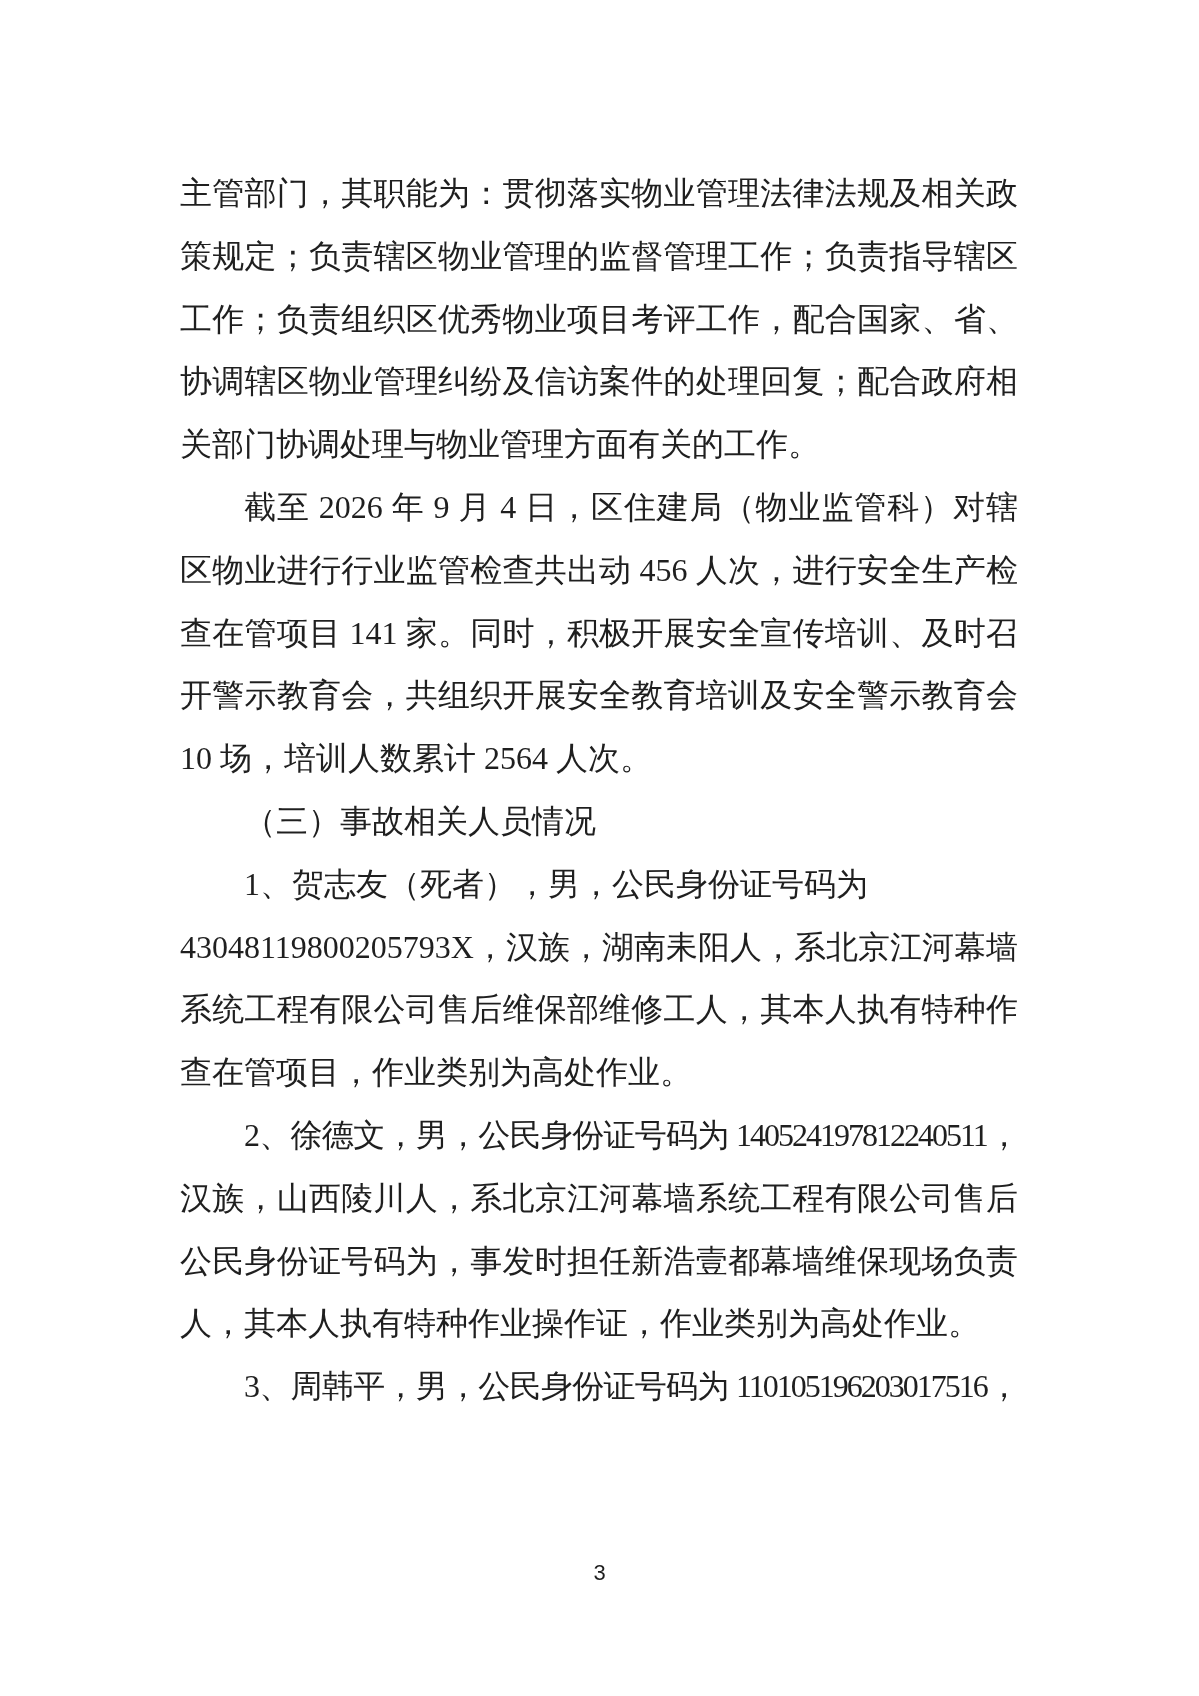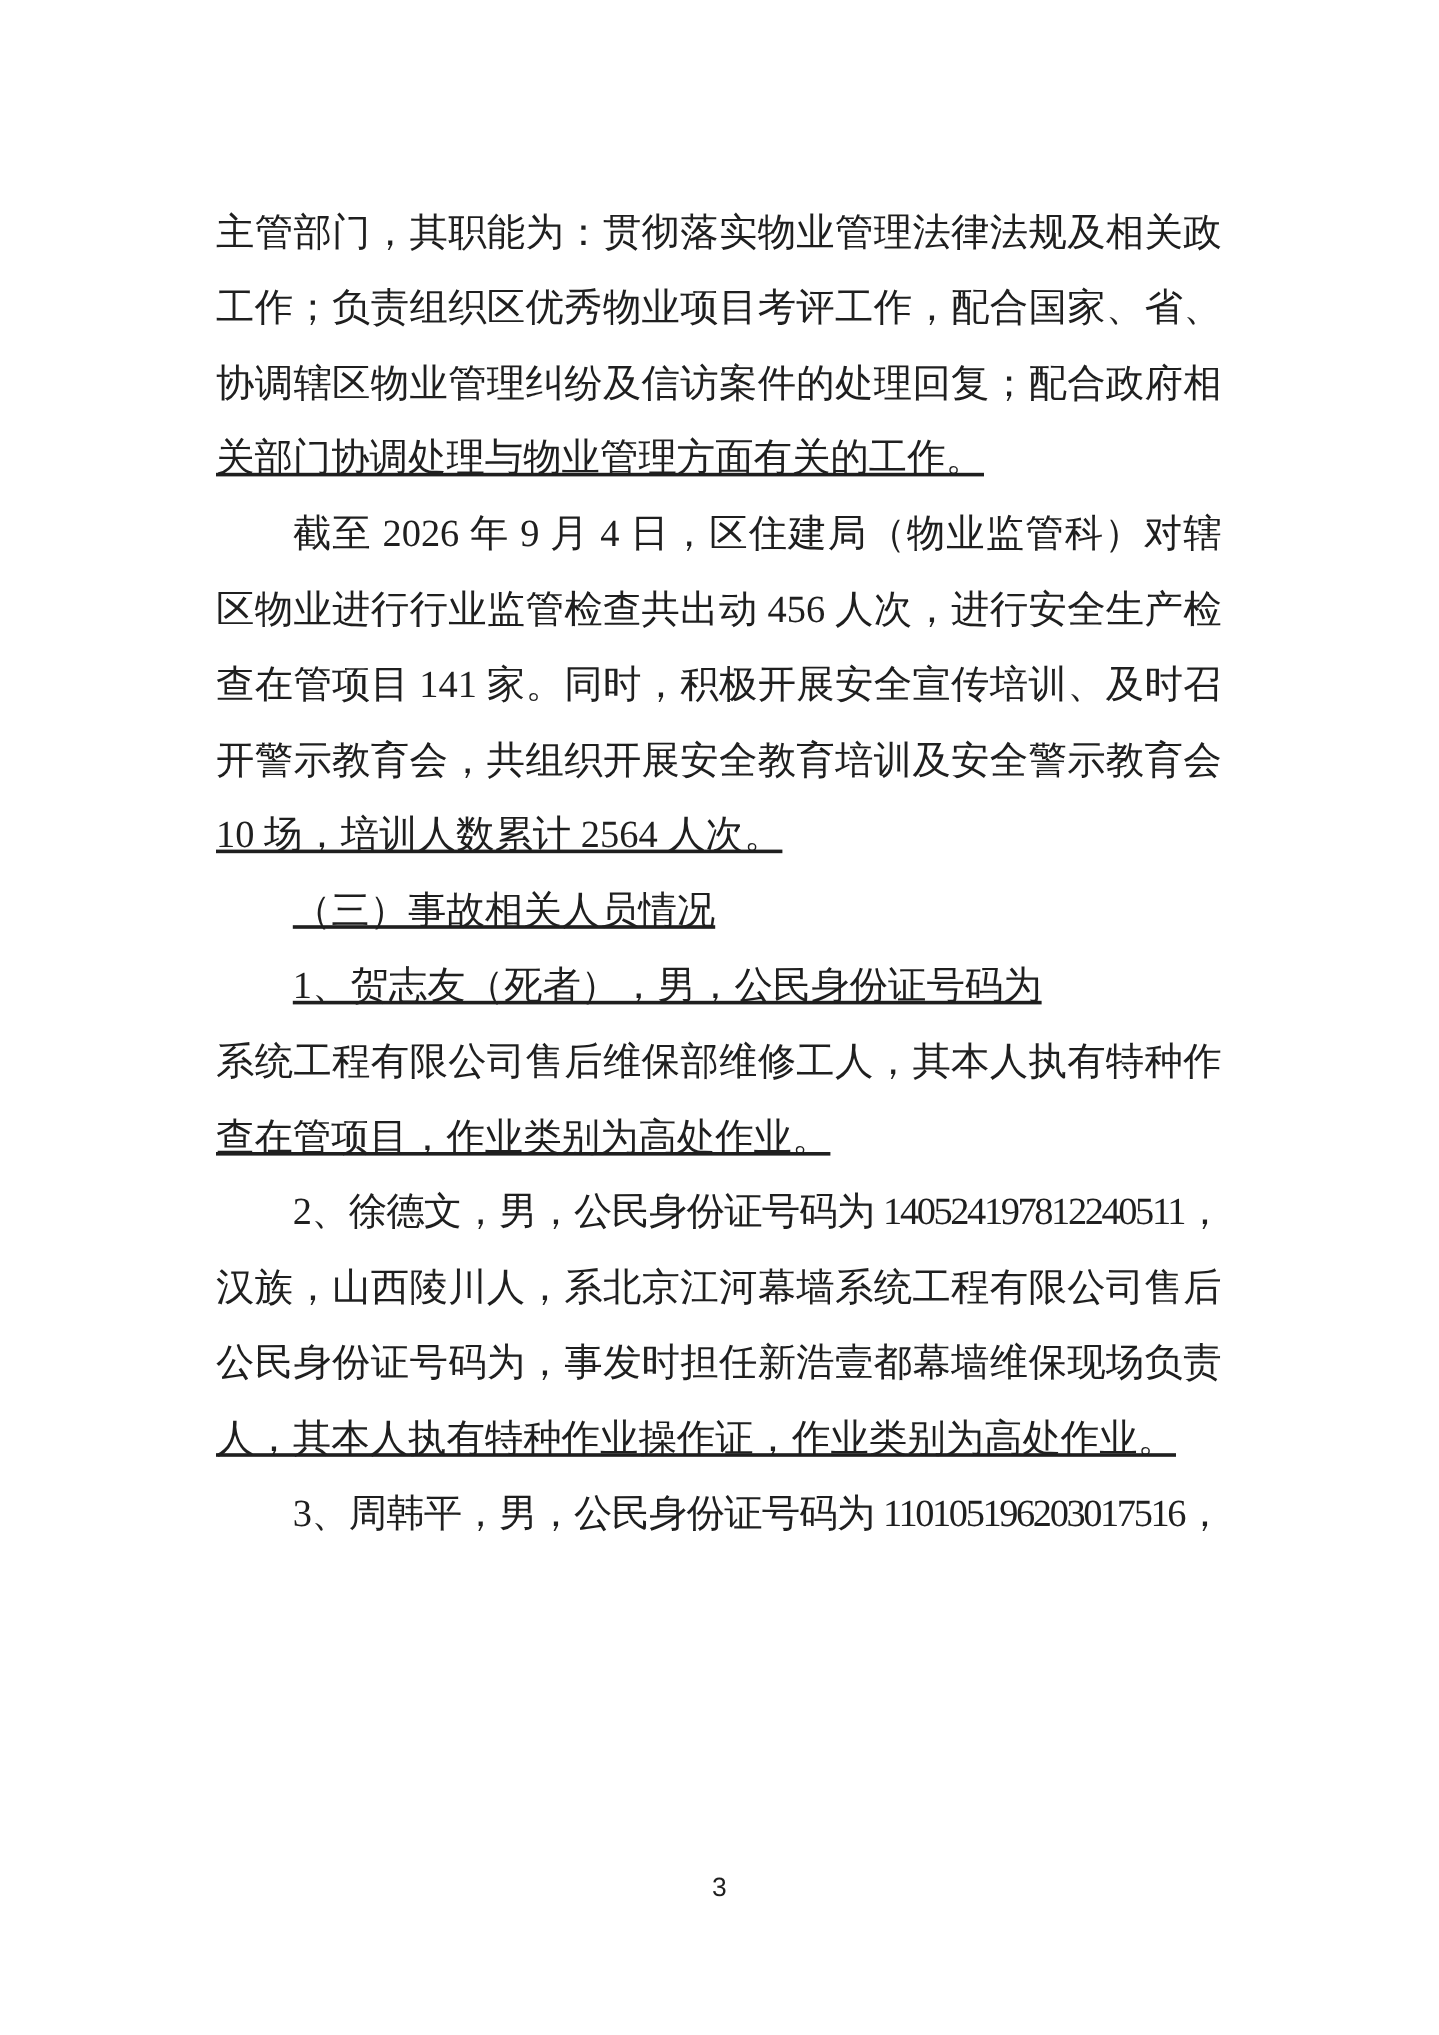--- a/index.html
+++ b/index.html
@@ -33,21 +33,20 @@
   }
   
   .j {
     text-align: justify;
     text-align-last: justify;
   }
   
   .s {
     text-align: center;
     text-align-last: left;
-    text-decoration: underline;
   }
   
   .ind {
     text-indent: 2em;
   }
   
   .tight {
     letter-spacing: -2px;
   }
   .page-number {
@@ -60,30 +59,32 @@
     color: #1f1f1f;
     font-family: "Liberation Sans", "DejaVu Sans", sans-serif;
   }
 </style>
 </head>
 <body>
 
 <div class="page">
   <div class="content">
     <div class="line j">主管部门，其职能为：贯彻落实物业管理法律法规及相关政</div>
+    <div class="line j">策规定；负责辖区物业管理的监督管理工作；负责指导辖区</div>
     <div class="line j">工作；负责组织区优秀物业项目考评工作，配合国家、省、</div>
     <div class="line j">协调辖区物业管理纠纷及信访案件的处理回复；配合政府相</div>
     <div class="line s">关部门协调处理与物业管理方面有关的工作。</div>
     <div class="line j ind">截至 2026 年 9 月 4 日，区住建局（物业监管科）对辖</div>
     <div class="line j">区物业进行行业监管检查共出动 456 人次，进行安全生产检</div>
     <div class="line j">查在管项目 141 家。同时，积极开展安全宣传培训、及时召</div>
     <div class="line j">开警示教育会，共组织开展安全教育培训及安全警示教育会</div>
     <div class="line s">10 场，培训人数累计 2564 人次。</div>
     <div class="line s ind">（三）事故相关人员情况</div>
     <div class="line s ind">1、贺志友（死者），男，公民身份证号码为</div>
+    <div class="line j">43048119800205793X，汉族，湖南耒阳人，系北京江河幕墙</div>
     <div class="line j">系统工程有限公司售后维保部维修工人，其本人执有特种作</div>
     <div class="line s">查在管项目，作业类别为高处作业。</div>
     <div class="line j ind tight">2、徐德文，男，公民身份证号码为 140524197812240511，</div>
     <div class="line j">汉族，山西陵川人，系北京江河幕墙系统工程有限公司售后</div>
     <div class="line j">公民身份证号码为，事发时担任新浩壹都幕墙维保现场负责</div>
     <div class="line s">人，其本人执有特种作业操作证，作业类别为高处作业。</div>
     <div class="line j ind tight">3、周韩平，男，公民身份证号码为 110105196203017516，</div>
   </div>
   <div class="page-number">3</div>
 </div>

